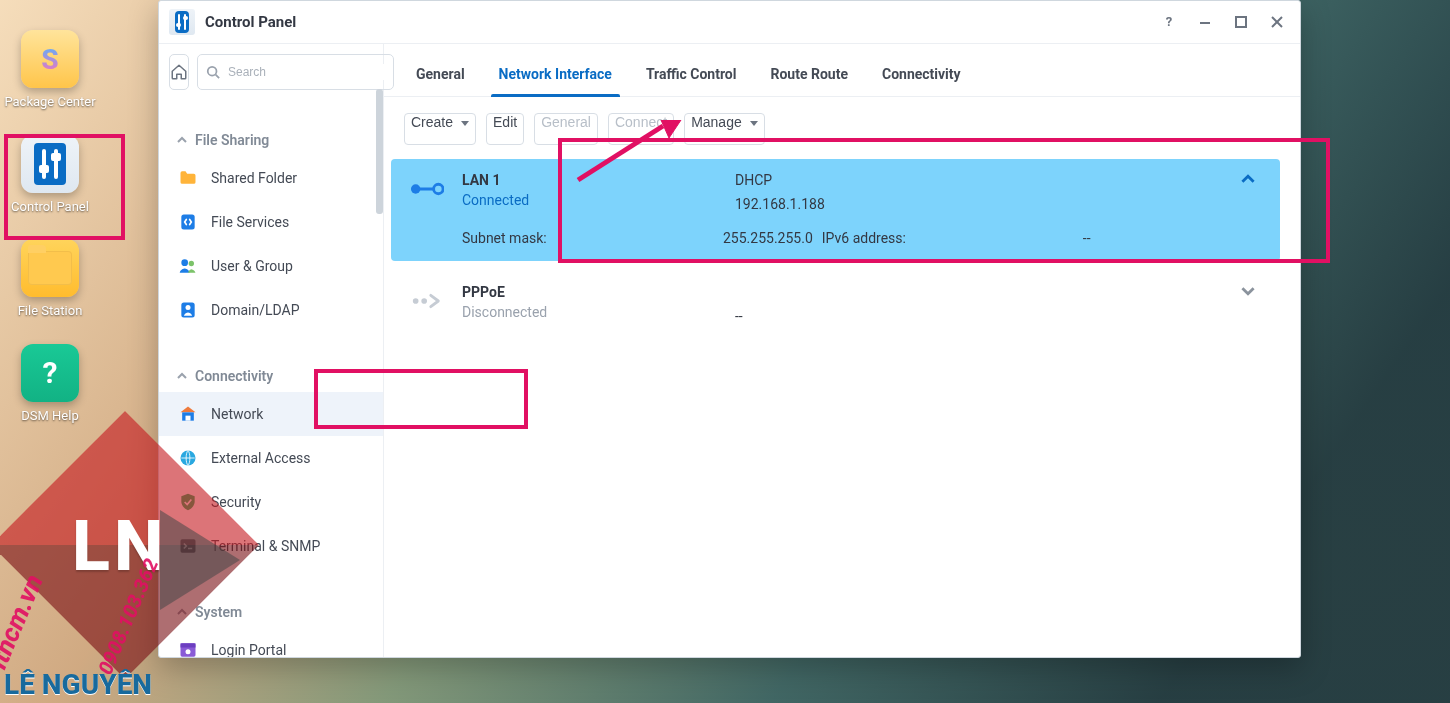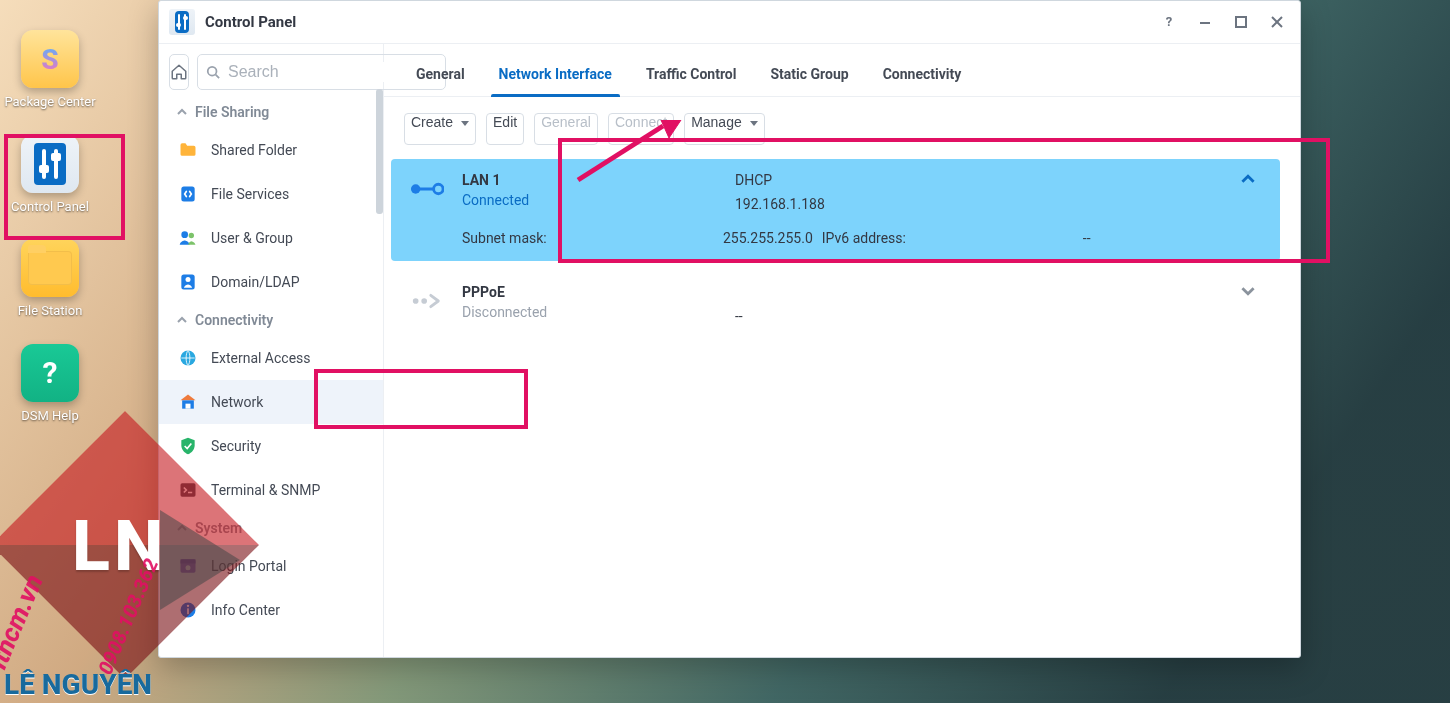--- a/index.html
+++ b/index.html
@@ -85,23 +85,23 @@
   
   .sidebar {
     width: 224px; flex:none;
     border-right: 1px solid #eceff3;
     display:flex; flex-direction:column;
     position:relative;
   }
   .sidebar-top{display:flex;gap:8px;padding:10px 10px 6px 10px;align-items:center;}
   .home-btn{width:34px;height:34px;border:1px solid #d8dee5;border-radius:5px;display:flex;align-items:center;justify-content:center;color:#6c7480;cursor:pointer;}
   .search-wrap{flex:1;height:34px;border:1px solid #d8dee5;border-radius:5px;display:flex;align-items:center;padding:0 8px;color:#9aa2ad;gap:6px;}
-  .search-wrap input{border:0;outline:0;flex:1;font-size:16px;color:#333;}
+  .search-wrap input{border:0;outline:0;flex:1;font-size:12px;color:#333;}
   .search-wrap input::placeholder{color:#aab1ba;}
-  .section{margin-top:0;}
+  .section{margin-top:28px;}
   .section-head{display:flex;align-items:center;gap:8px;padding:8px 18px;color:#818a96;font-weight:600;cursor:pointer;}
   .section-head .chev{width:10px;height:10px; transform-origin:center;}
   .chev svg{display:block;}
   .nav-item{display:flex;align-items:center;gap:12px;padding:11px 18px;color:#444a55;cursor:pointer;position:relative;}
   .nav-item.is-active{background:#eef3fa;}
   .nav-item .ic{width:22px;height:22px;display:flex;align-items:center;justify-content:center;}
   .scroll-hint{position:absolute;right:0;top:45px;bottom:0;width:7px;background:transparent;}
   .scroll-hint::before{content:"";position:absolute;left:0;right:0;top:0;height:22%;background:#cdd4db;border-radius:3px;}
 
   
@@ -280,38 +280,38 @@
 
       <div class="section">
         <div class="section-head">
           <span class="chev">
               <svg width="10" height="10" viewBox="0 0 10 10">
                 <polyline points="1,7 5,3 9,7" fill="none" stroke="#9aa2ad" stroke-width="2"></polyline>
               </svg>
             </span>
           <span>Connectivity</span>
         </div>
-        <div class="nav-item">
-          <span class="ic">
-              <svg width="20" height="20" viewBox="0 0 24 24">
-                <circle cx="12" cy="12" r="9" fill="#2aa8e0"></circle>
-                <path d="M4 12h16M12 3c3 3 3 15 0 18M12 3c-3 3-3 15 0 18" stroke="#fff" fill="none"></path>
-              </svg>
-            </span>
-          <span>External Access</span>
-        </div>
         <div class="nav-item is-active">
           <span class="ic">
               <svg width="20" height="20" viewBox="0 0 24 24">
                 <path d="M3 10l9-7 9 7" fill="#ee7a3c"></path>
                 <rect x="5" y="10" width="14" height="10" fill="#1d7de6"></rect>
                 <rect x="9" y="14" width="6" height="6" fill="#fff"></rect>
               </svg>
             </span>
           <span>Network</span>
+        </div>
+        <div class="nav-item">
+          <span class="ic">
+              <svg width="20" height="20" viewBox="0 0 24 24">
+                <circle cx="12" cy="12" r="9" fill="#2aa8e0"></circle>
+                <path d="M4 12h16M12 3c3 3 3 15 0 18M12 3c-3 3-3 15 0 18" stroke="#fff" fill="none"></path>
+              </svg>
+            </span>
+          <span>External Access</span>
         </div>
         <div class="nav-item">
           <span class="ic">
               <svg width="20" height="20" viewBox="0 0 24 24">
                 <path d="M12 2l8 3v6c0 5-3.5 9-8 11-4.5-2-8-6-8-11V5z" fill="#28b46a"></path>
                 <path d="M8 12l3 3 5-6" stroke="#fff" fill="none" stroke-width="2"></path>
               </svg>
             </span>
           <span>Security</span>
         </div>
@@ -358,21 +358,21 @@
       </div>
 
       <div class="scroll-hint"></div>
     </div>
 
     <div class="main">
       <div class="tabs">
         <div class="tab"><span>General</span></div>
         <div class="tab is-active"><span>Network Interface</span></div>
         <div class="tab"><span>Traffic Control</span></div>
-        <div class="tab"><span>Static Group</span></div>
+        <div class="tab"><span>Route Route</span></div>
         <div class="tab"><span>Connectivity</span></div>
       </div>
 
       <div class="toolbar">
         <button class="btn">
           <span>Create</span>
           <span class="caret"><svg width="8" height="8" viewBox="0 0 8 8">
                 <polygon points="0,2 8,2 4,7" fill="#6c7480"></polygon>
               </svg></span>
         </button>

